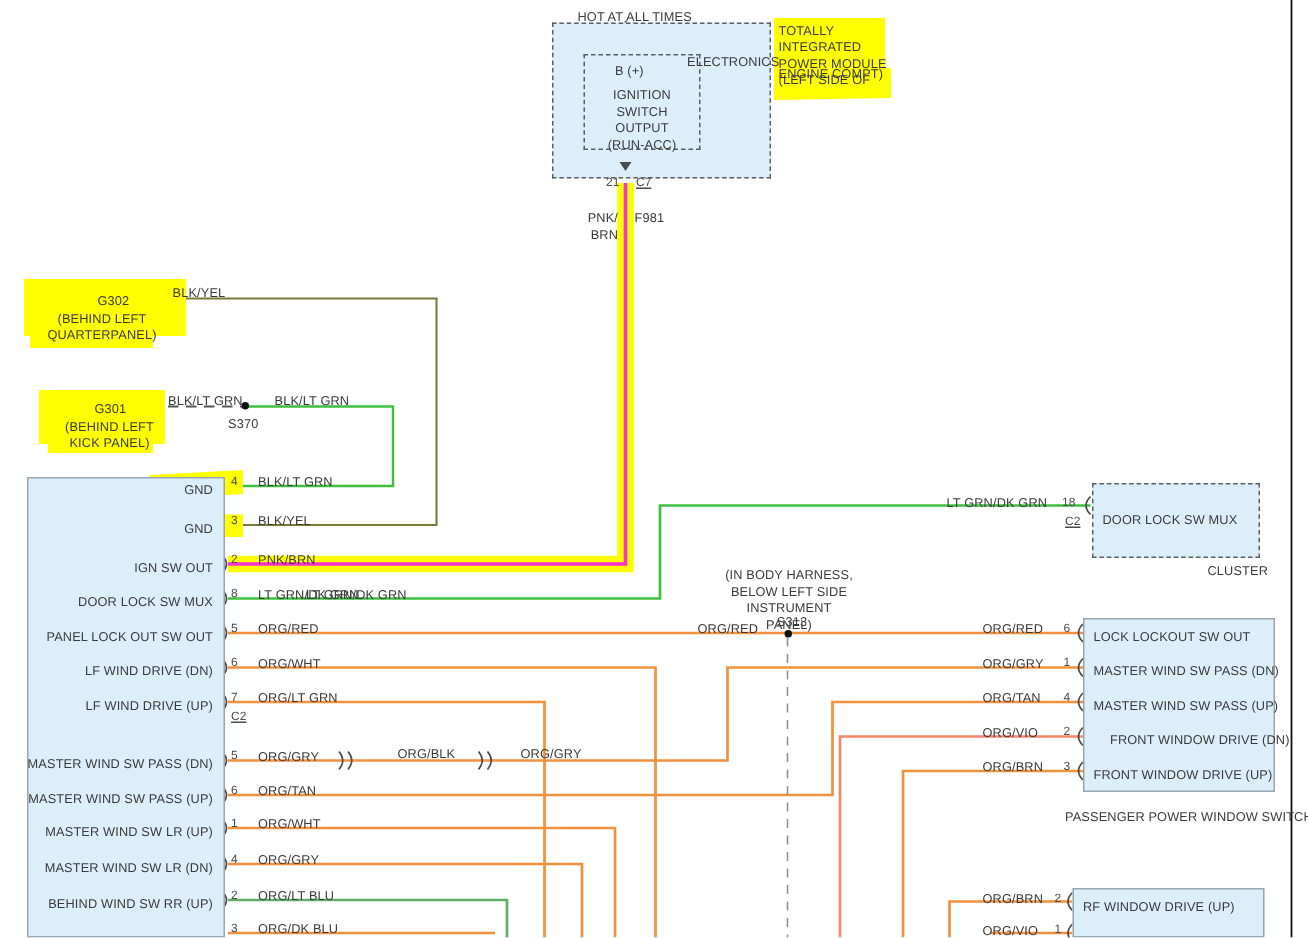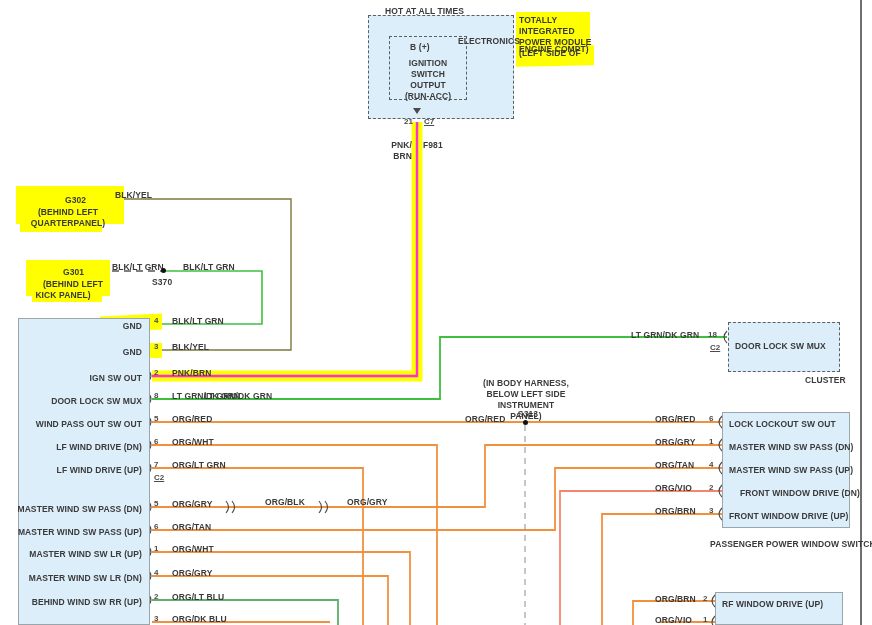--- a/index.html
+++ b/index.html
@@ -1,18 +1,18 @@
 <!DOCTYPE html>
 <html><head>
 <meta charset="utf-8">
 <style>
   html,body{margin:0;padding:0;background:#ffffff;}
   body{width:872px;height:625px;overflow:hidden;
        font-family:"Liberation Sans","DejaVu Sans",sans-serif;}
-  #stage{position:relative;width:872px;height:625px;background:#fff;font-weight:bold;}
+  #stage{position:relative;width:872px;height:625px;background:#fff;}
   .lbl{position:absolute;font-size:8.5px;color:#3a3a3a;white-space:nowrap;letter-spacing:.1px;}
   .lbl.c{text-align:center;}
   .lbl.r{text-align:right;}
   .pin{position:absolute;font-size:8px;color:#4a4a4a;}
   .box-solid{position:absolute;background:#ddeefb;border:1px solid #9aa6ad;box-sizing:border-box;}
   .box-dash{position:absolute;background:#ddeefb;border:1px dashed #5a5f63;box-sizing:border-box;}
   .box-dash-inner{position:absolute;background:transparent;border:1px dashed #5a5f63;box-sizing:border-box;}
   .hl{position:absolute;background:#ffff00;}
   .dot{position:absolute;width:5px;height:5px;border-radius:50%;background:#111;}
   .arrow{position:absolute;width:0;height:0;border-left:4px solid transparent;
@@ -144,21 +144,21 @@
   <div class="lbl r" style="left:362px;top:151px;width:50px;">BRN</div>
   <div class="lbl" style="left:423px;top:140px;">F981</div>
 
   <div class="lbl" style="left:65px;top:195px;">G302</div>
   <div class="lbl c" style="left:20px;top:207px;width:96px;">(BEHIND LEFT</div>
   <div class="lbl c" style="left:18px;top:218px;width:100px;">QUARTERPANEL)</div>
   <div class="lbl" style="left:115px;top:190px;">BLK/YEL</div>
 
   <div class="lbl" style="left:63px;top:267px;">G301</div>
   <div class="lbl c" style="left:25px;top:279px;width:96px;">(BEHIND LEFT</div>
-  <div class="lbl c" style="left:15px;top:290px;width:96px;">KICK PANEL)</div>
+  <div class="lbl c" style="left:25px;top:290px;width:96px;">KICK PANEL)</div>
   <div class="lbl" style="left:112px;top:262px;">BLK/LT GRN</div>
   <div class="lbl" style="left:183px;top:262px;">BLK/LT GRN</div>
   <div class="dot" style="left:161px;top:268px;"></div>
   <div class="lbl" style="left:152px;top:277px;">S370</div>
 
   <div class="box-solid" style="left:18px;top:318px;width:132px;height:307px;"></div>
 
   <div class="lbl r" style="left:30px;top:321px;width:112px;">GND</div>
   <div class="pin" style="left:154px;top:316px;">4</div>
   <div class="lbl" style="left:172px;top:316px;">BLK/LT GRN</div>
@@ -168,21 +168,21 @@
   <div class="lbl" style="left:172px;top:342px;">BLK/YEL</div>
 
   <div class="lbl r" style="left:30px;top:373px;width:112px;">IGN SW OUT</div>
   <div class="pin" style="left:154px;top:368px;">2</div>
   <div class="lbl" style="left:172px;top:368px;">PNK/BRN</div>
 
   <div class="lbl r" style="left:22px;top:396px;width:120px;">DOOR LOCK SW MUX</div>
   <div class="pin" style="left:154px;top:391px;">8</div>
   <div class="lbl" style="left:172px;top:391px;">LT GRN/DK GRN</div>
 
-  <div class="lbl r" style="left:10px;top:419px;width:132px;">WIND PASS OUT SW OUT</div>
+  <div class="lbl r" style="left:10px;top:419px;width:132px;">PANEL LOCK OUT SW OUT</div>
   <div class="pin" style="left:154px;top:414px;">5</div>
   <div class="lbl" style="left:172px;top:414px;">ORG/RED</div>
 
   <div class="lbl r" style="left:22px;top:442px;width:120px;">LF WIND DRIVE (DN)</div>
   <div class="pin" style="left:154px;top:437px;">6</div>
   <div class="lbl" style="left:172px;top:437px;">ORG/WHT</div>
 
   <div class="lbl r" style="left:22px;top:465px;width:120px;">LF WIND DRIVE (UP)</div>
   <div class="pin" style="left:154px;top:460px;">7</div>
   <div class="lbl" style="left:172px;top:460px;">ORG/LT GRN</div>

